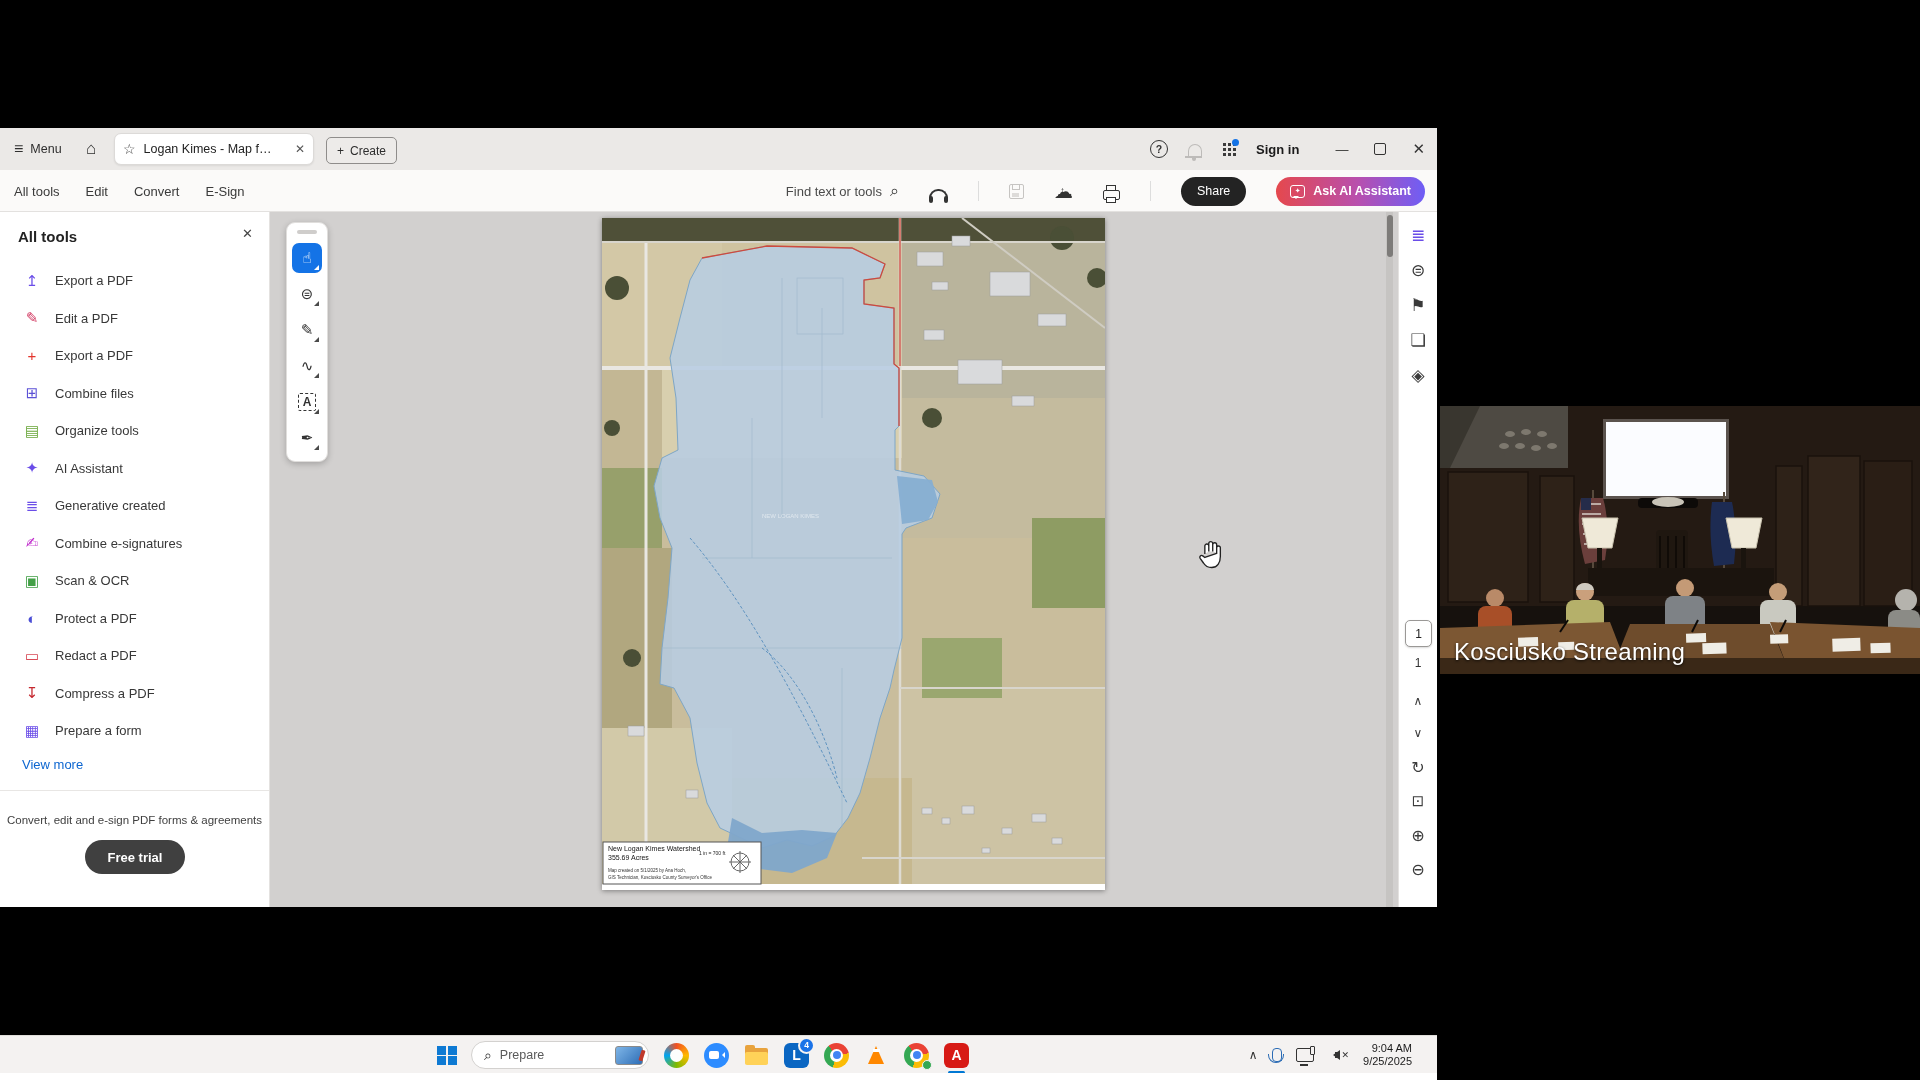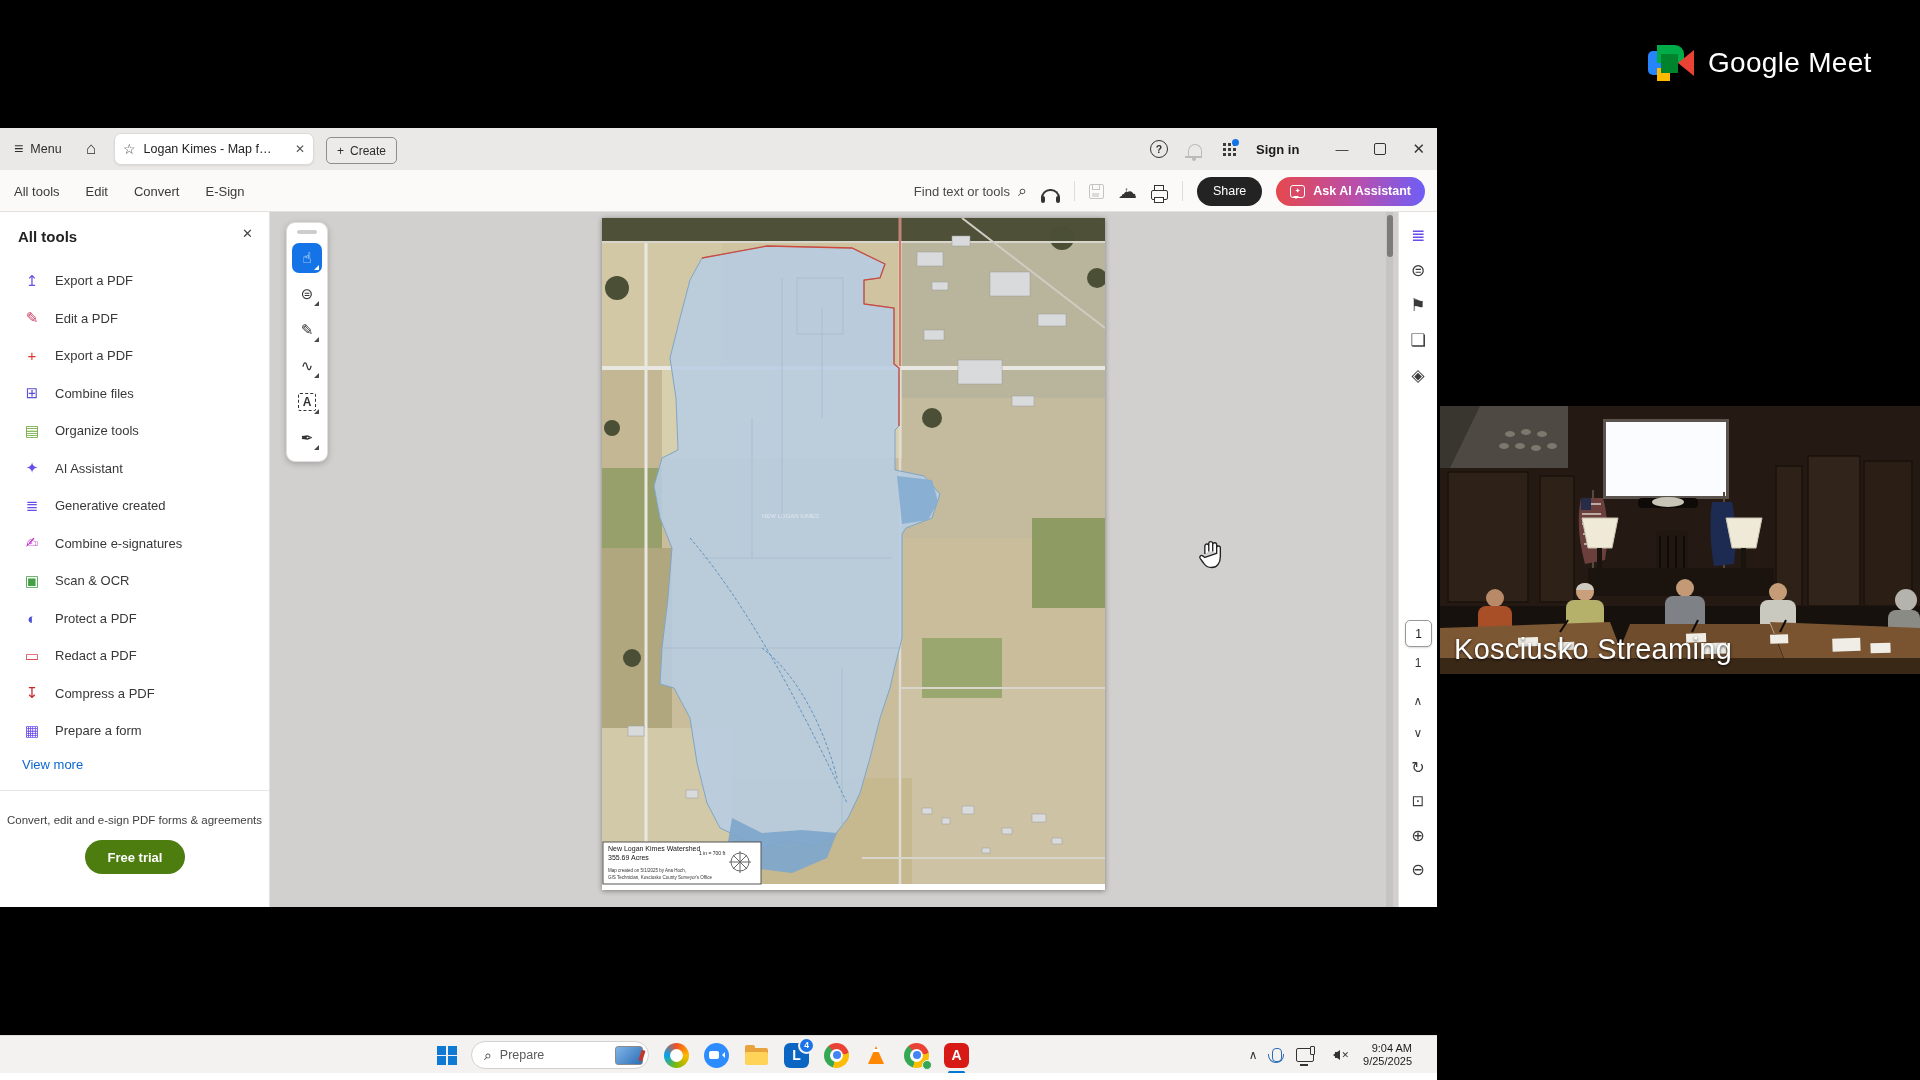--- a/index.html
+++ b/index.html
@@ -37,21 +37,21 @@
   .grid9 .bluedot{position:absolute;right:-3px;top:-3px;width:7px;height:7px;background:#1473e6;border-radius:50%;}
   .signin{font-size:13px;font-weight:bold;color:#1b1b1b;}
   .winctl{display:flex;align-items:center;gap:26px;margin-left:16px;}
   .minim{font-size:13px;color:#333;}
   .maxbox{width:10px;height:10px;border:1.5px solid #333;border-radius:2px;position:relative;background:#ebe9e7;}
   .maxbox::before{content:"";position:absolute;left:2px;top:-4px;width:9px;height:9px;border:1.5px solid #333;border-radius:2px;z-index:-1;}
   .closex{font-size:15px;color:#333;}
   
   .toolbar2{position:absolute;left:0;top:42px;width:100%;height:42px;background:#fbfaf9;border-bottom:1px solid #e3e1df;box-sizing:border-box;}
   .menubar{position:absolute;left:14px;top:0;height:42px;display:flex;align-items:center;gap:26px;font-size:13px;color:#3a3a3a;}
-  .tb2-right{position:absolute;right:12px;top:0;height:42px;display:flex;align-items:center;gap:14px;}
+  .tb2-right{position:absolute;right:12px;top:0;height:42px;display:flex;align-items:center;gap:30px;}
   .find-text{font-size:13px;color:#4a4a4a;display:flex;align-items:center;gap:8px;}
   .srch-glyph{font-size:16px;color:#333;transform:rotate(0deg);}
   .hp{width:15px;height:9px;border:2px solid #333;border-bottom:none;border-radius:9px 9px 0 0;position:relative;margin-top:7px;}
   .hp::before,.hp::after{content:"";position:absolute;top:5px;width:4px;height:7px;background:#333;border-radius:2px;}
   .hp::before{left:-2px;} .hp::after{right:-2px;}
   .vdiv{width:1px;height:20px;background:#ddd;}
   .disk{width:13px;height:13px;border:1.6px solid #c6c4c2;border-radius:2px;position:relative;}
   .disk::before{content:"";position:absolute;left:2.5px;top:0;width:6px;height:4px;border:1.3px solid #c6c4c2;border-top:none;}
   .disk::after{content:"";position:absolute;left:2.5px;bottom:1px;width:7px;height:4px;background:#dddbd9;}
   .cloudup{position:relative;font-size:19px;color:#333;line-height:1;}
@@ -68,21 +68,21 @@
   .left-panel{position:absolute;left:0;top:84px;width:270px;height:695px;background:#fff;border-right:1px solid #e4e2e0;box-sizing:border-box;}
   .lp-head{position:absolute;left:18px;top:16px;font-size:15px;font-weight:bold;color:#232323;}
   .lp-close{position:absolute;right:16px;top:14px;font-size:13px;color:#444;}
   .tools-list{position:absolute;left:0;top:50px;width:100%;}
   .tool-item{height:37.5px;display:flex;align-items:center;gap:13px;padding-left:22px;}
   .tool-glyph{width:20px;height:20px;display:grid;place-items:center;font-size:15px;}
   .tool-label{font-size:13px;color:#383838;}
   .view-more{position:absolute;left:22px;top:545px;font-size:13px;color:#0d66d0;}
   .lp-div{position:absolute;left:0;top:578px;width:100%;height:1px;background:#e8e6e4;}
   .lp-promo{position:absolute;left:0;top:602px;width:100%;text-align:center;font-size:11.5px;color:#3f3f3f;}
-  .free-trial{position:absolute;left:85px;top:628px;width:100px;height:34px;background:#4d7c0f;color:#fff;border-radius:999px;
+  .free-trial{position:absolute;left:85px;top:628px;width:100px;height:34px;background:#404040;color:#fff;border-radius:999px;
     display:grid;place-items:center;font-size:13px;font-weight:bold;}
   
   .doc-area{position:absolute;left:270px;top:84px;width:1128px;height:695px;background:#d2d0cf;overflow:hidden;}
   .quicktools{position:absolute;left:16px;top:10px;width:40px;background:#fff;border:1px solid #e0dedc;border-radius:9px;
     box-shadow:0 2px 6px rgba(0,0,0,.22);padding:4px 0 6px;display:flex;flex-direction:column;align-items:center;gap:2px;}
   .qt-handle{width:20px;height:4px;background:#cfcdcb;border-radius:2px;margin:3px 0 5px;}
   .qt-btn{width:30px;height:30px;border-radius:7px;display:grid;place-items:center;font-size:15px;color:#333;position:relative;margin:2px 0;}
   .qt-btn.active{background:#1473e6;color:#fff;}
   .qt-corner{position:absolute;right:3px;bottom:3px;width:0;height:0;border-style:solid;border-width:0 0 5px 5px;border-color:transparent transparent #4a4a4a transparent;}
   .qt-btn.active .qt-corner{border-color:transparent transparent #fff transparent;}
@@ -145,37 +145,27 @@
   .disp::after{content:"";position:absolute;left:3.5px;bottom:-4.5px;width:8px;height:2px;background:#333;}
   .disp::before{content:"";position:absolute;right:-2px;top:-3px;width:3px;height:7px;background:#f4f2f1;border:1.2px solid #333;border-radius:1px;}
   .spk{display:flex;align-items:center;gap:2px;}
   .spk .cone{width:0;height:0;border:5px solid transparent;border-right:7px solid #333;position:relative;}
   .spk .cone::after{content:"";position:absolute;left:2px;top:-3px;width:3px;height:6px;background:#333;}
   .spk .x{font-size:9px;color:#333;font-weight:bold;}
   .clock{display:flex;flex-direction:column;align-items:flex-end;font-size:11px;line-height:13px;color:#1b1b1b;}
   .letterbox{position:absolute;left:0;top:945px;width:1437px;height:135px;background:#fff;}
   
   .video-tile{position:absolute;left:1440px;top:406px;width:480px;height:268px;background:#0c0a08;overflow:hidden;}
-  .video-caption{position:absolute;left:14px;bottom:8px;color:#fff;font-size:29px;text-shadow:0 1px 3px rgba(0,0,0,.8);letter-spacing:.3px;}
+  .video-caption{position:absolute;left:14px;bottom:8px;color:#fff;font-size:24px;text-shadow:0 1px 3px rgba(0,0,0,.8);letter-spacing:.3px;}
 </style>
 </head>
 <body>
 
 <div class="stage">
 
-  <div class="abs meet-brand">
-    <div class="meet-icon">
-      <i class="mi-blue"></i>
-        <i class="mi-green"></i>
-        <i class="mi-yellow"></i>
-        <i class="mi-core"></i>
-        <i class="mi-red"></i>
-    </div>
-    <div class="meet-text">Google Meet</div>
-  </div>
 
   <div class="abs acrobat">
 
     <div class="titlebar">
       <div class="menu-btn">
         <span class="hamburger">≡</span>
         <span>Menu</span>
       </div>
       <div class="home-ico">
         <span>⌂</span>

